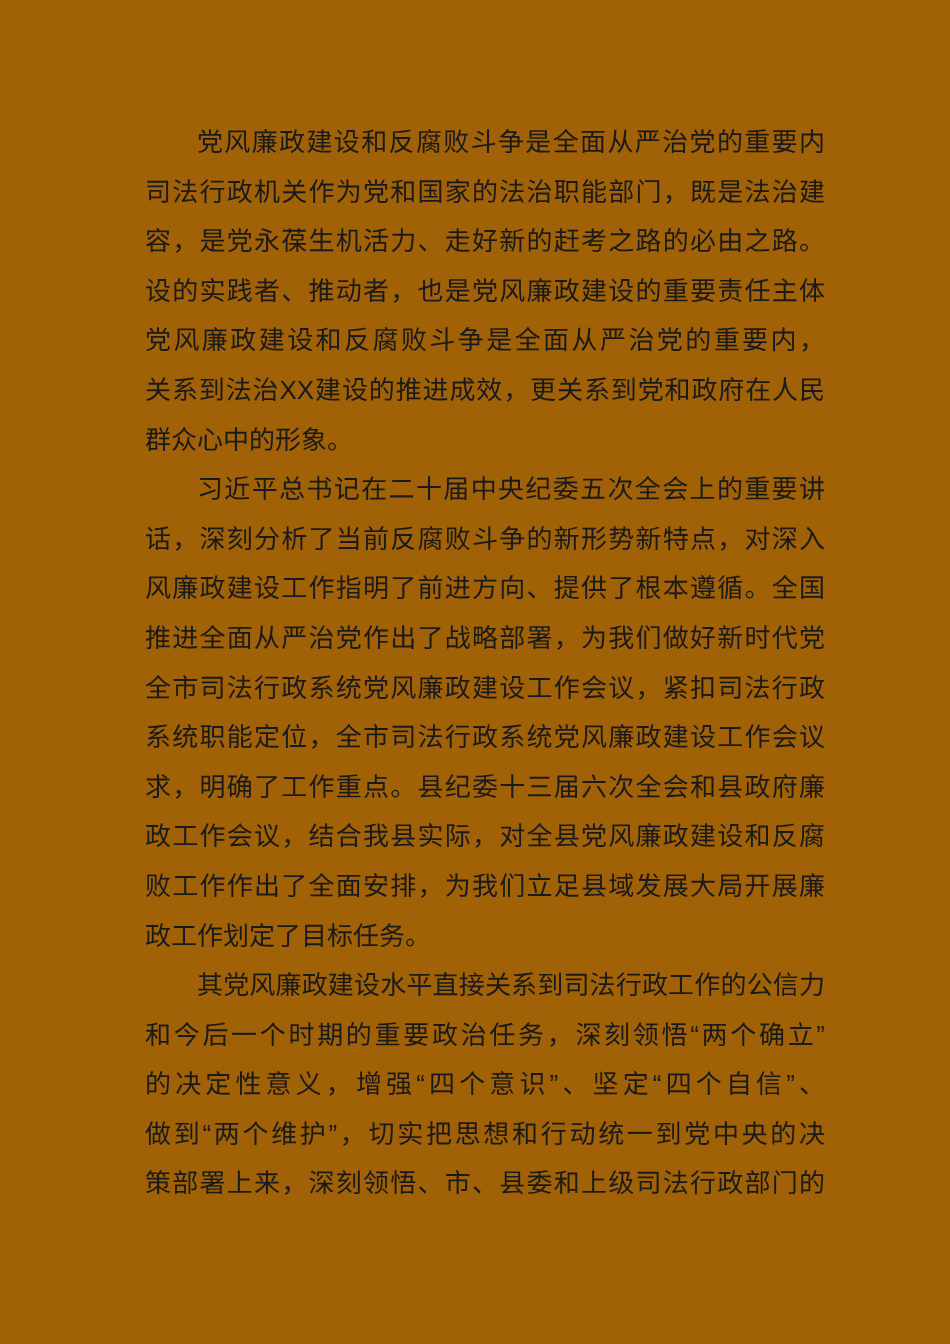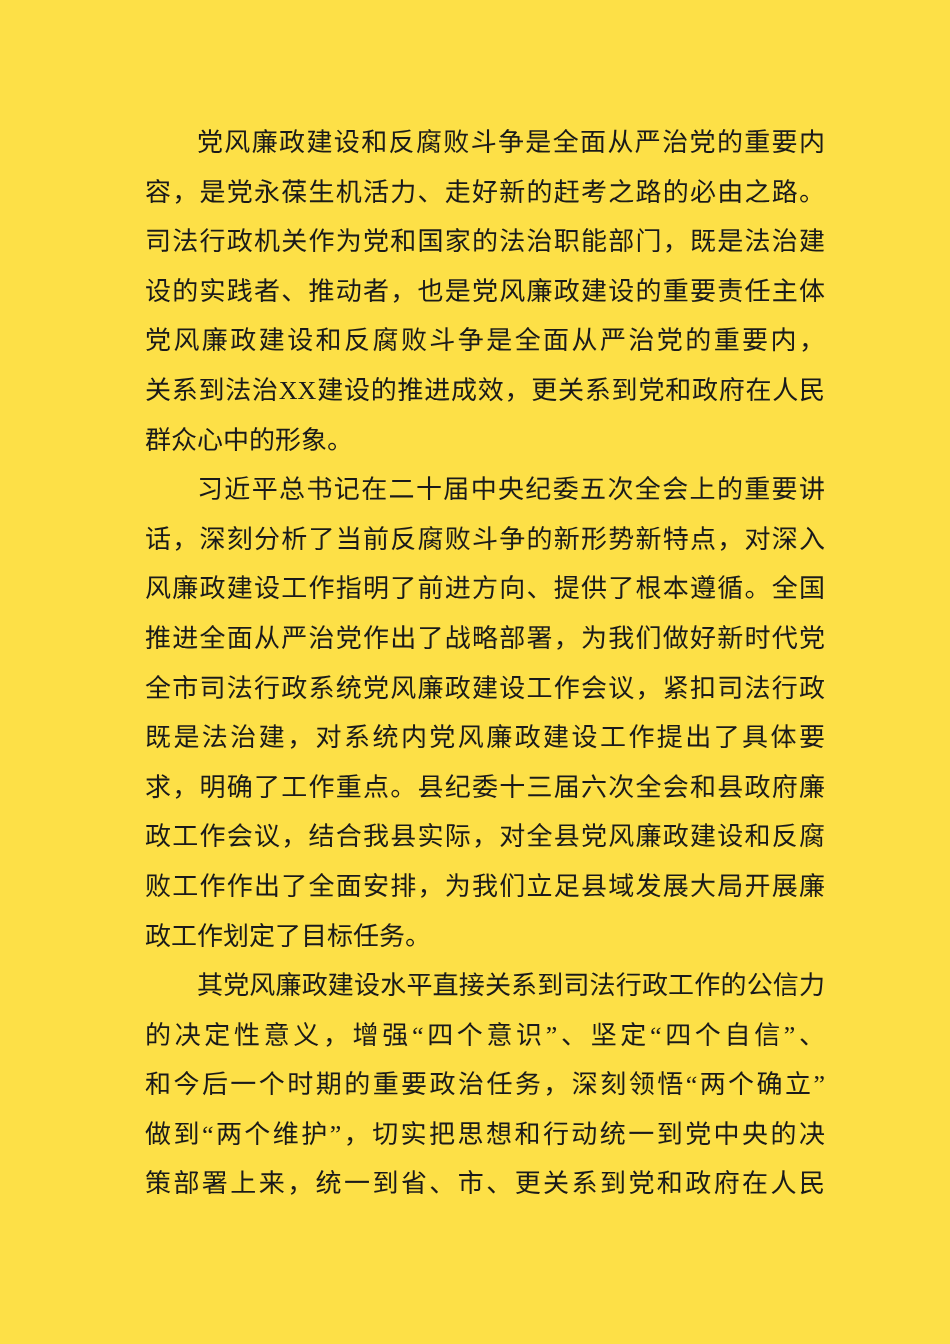--- a/index.html
+++ b/index.html
@@ -7,24 +7,24 @@
     padding: 0;
     background: #ffffff;
     width: 950px;
     height: 1344px;
     overflow: hidden;
   }
   .page {
     position: relative;
     width: 950px;
     height: 1344px;
-    background: #fde047;
+    background: #a16207;
     box-sizing: border-box;
     padding: 118px 0 0 145px;
-    font-family: Liberation Serif, serif;
+    font-family: Liberation Sans, sans-serif;
     color: #1a1a1a;
   }
   .paragraph {
     margin: 0;
     padding: 0;
   }
   .text-line {
     width: 680px;
     height: 49.6px;
     line-height: 49.6px;
@@ -44,42 +44,42 @@
     -moz-text-align-last: left;
   }
 </style>
 </head>
 <body>
 
 <div class="page">
 
   <div class="paragraph">
     <div class="text-line para-start">党风廉政建设和反腐败斗争是全面从严治党的重要内</div>
+    <div class="text-line">司法行政机关作为党和国家的法治职能部门，既是法治建</div>
     <div class="text-line">容，是党永葆生机活力、走好新的赶考之路的必由之路。</div>
-    <div class="text-line">司法行政机关作为党和国家的法治职能部门，既是法治建</div>
     <div class="text-line">设的实践者、推动者，也是党风廉政建设的重要责任主体</div>
     <div class="text-line">党风廉政建设和反腐败斗争是全面从严治党的重要内，</div>
     <div class="text-line">关系到法治XX建设的推进成效，更关系到党和政府在人民</div>
     <div class="text-line para-end">群众心中的形象。</div>
   </div>
 
   <div class="paragraph">
     <div class="text-line para-start">习近平总书记在二十届中央纪委五次全会上的重要讲</div>
     <div class="text-line">话，深刻分析了当前反腐败斗争的新形势新特点，对深入</div>
     <div class="text-line">风廉政建设工作指明了前进方向、提供了根本遵循。全国</div>
     <div class="text-line">推进全面从严治党作出了战略部署，为我们做好新时代党</div>
     <div class="text-line">全市司法行政系统党风廉政建设工作会议，紧扣司法行政</div>
-    <div class="text-line">既是法治建，对系统内党风廉政建设工作提出了具体要</div>
+    <div class="text-line">系统职能定位，全市司法行政系统党风廉政建设工作会议</div>
     <div class="text-line">求，明确了工作重点。县纪委十三届六次全会和县政府廉</div>
     <div class="text-line">政工作会议，结合我县实际，对全县党风廉政建设和反腐</div>
     <div class="text-line">败工作作出了全面安排，为我们立足县域发展大局开展廉</div>
     <div class="text-line para-end">政工作划定了目标任务。</div>
   </div>
 
   <div class="paragraph">
     <div class="text-line para-start">其党风廉政建设水平直接关系到司法行政工作的公信力</div>
+    <div class="text-line">和今后一个时期的重要政治任务，深刻领悟“两个确立”</div>
     <div class="text-line">的决定性意义，增强“四个意识”、坚定“四个自信”、</div>
-    <div class="text-line">和今后一个时期的重要政治任务，深刻领悟“两个确立”</div>
     <div class="text-line">做到“两个维护”，切实把思想和行动统一到党中央的决</div>
-    <div class="text-line">策部署上来，统一到省、市、更关系到党和政府在人民</div>
+    <div class="text-line">策部署上来，深刻领悟、市、县委和上级司法行政部门的</div>
   </div>
 
 </div>
 
 </body></html>

